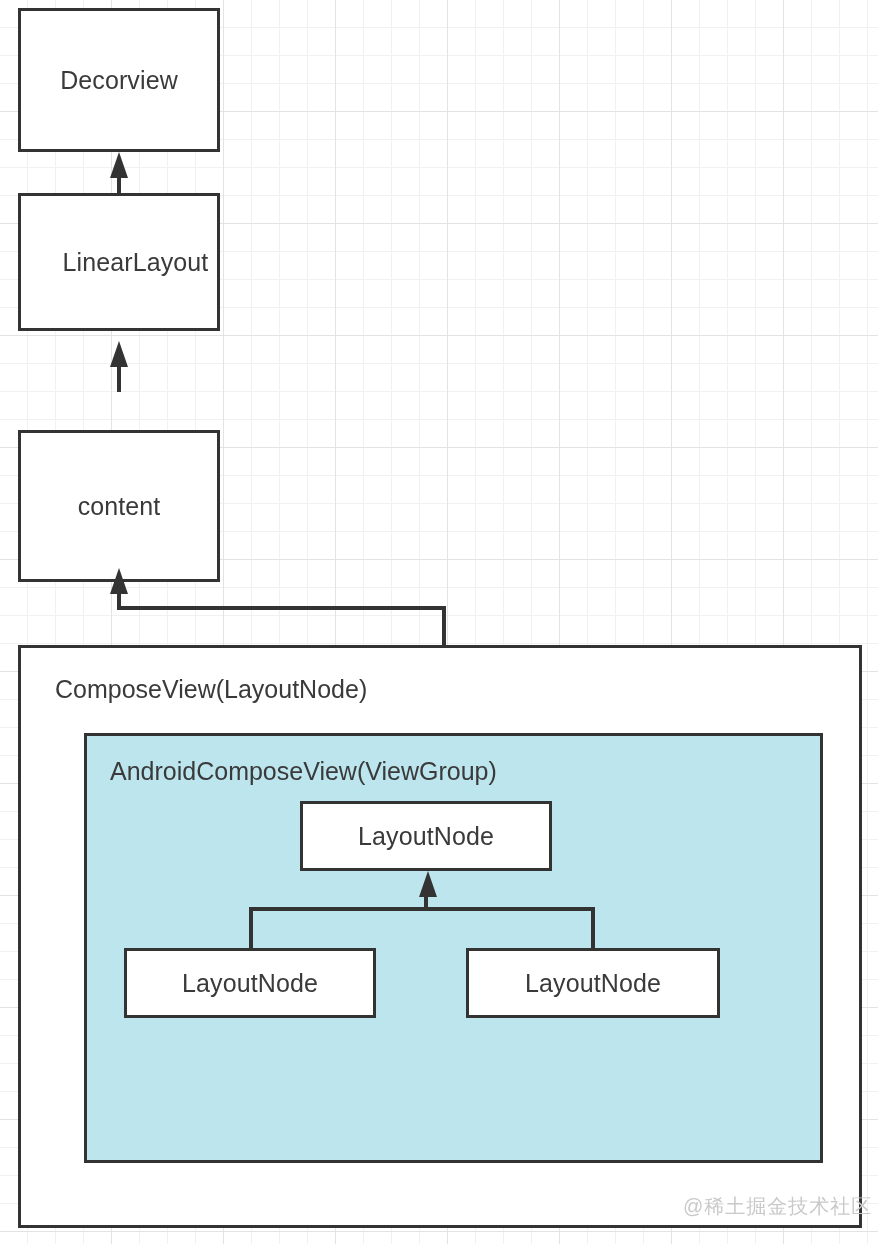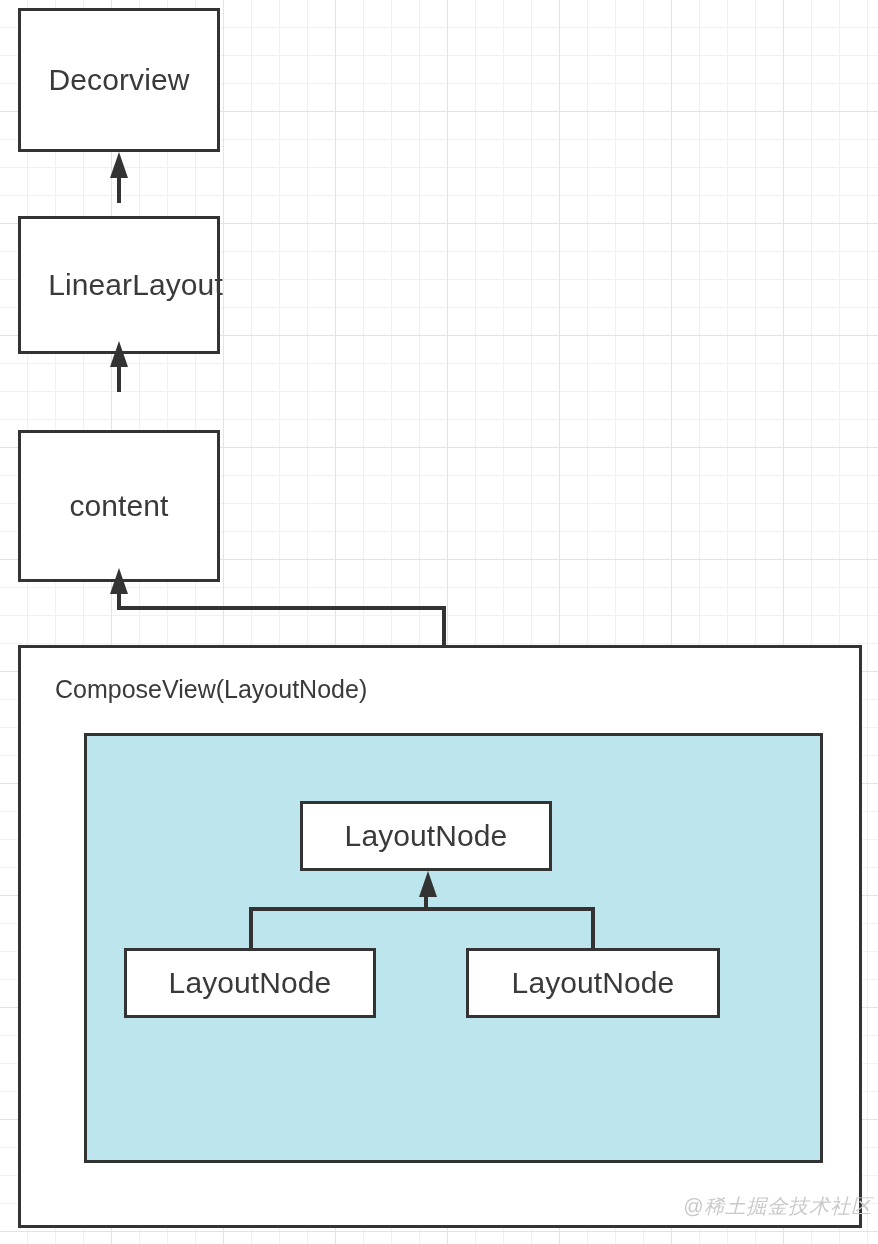--- a/index.html
+++ b/index.html
@@ -31,21 +31,21 @@
 
   .node {
     position: absolute;
     box-sizing: border-box;
     border: 3px solid #333333;
     background: #ffffff;
     display: flex;
     align-items: center;
     justify-content: center;
     color: #3a3a3a;
-    font-size: 30px;
+    font-size: 25px;
     letter-spacing: 0.1px;
     white-space: nowrap;
   }
 
   .container-box {
     position: absolute;
     box-sizing: border-box;
     border: 3px solid #333333;
     background: #ffffff;
   }
@@ -83,55 +83,55 @@
     border-right: 9px solid transparent;
     border-bottom: 26px solid #333333;
   }
 
   .watermark {
     position: absolute;
     color: #c9c9c9;
     font-size: 20px;
     white-space: nowrap;
     letter-spacing: 1px;
-    font-style: italic;
   }
 </style>
 </head>
 <body>
 
 <div id="canvas">
 
   <div class="node" style="left:18px; top:8px; width:202px; height:144px;">
     <span>Decorview</span>
   </div>
 
   <div class="line-v" style="left:117px; top:175px; height:28px;"></div>
   <div class="arrow-up" style="left:110px; top:152px;"></div>
 
-  <div class="node" style="left:18px; top:216px; width:202px; height:138px;padding-left:33px;">
+  <div class="node" style="left:18px; top:193px; width:202px; height:138px;padding-left:33px;">
     <span>LinearLayout</span>
   </div>
 
   <div class="line-v" style="left:117px; top:364px; height:28px;"></div>
   <div class="arrow-up" style="left:110px; top:341px;"></div>
 
   <div class="node" style="left:18px; top:430px; width:202px; height:152px;">
     <span>content</span>
   </div>
 
   <div class="arrow-up" style="left:110px; top:568px;"></div>
   <div class="line-v" style="left:117px; top:594px; height:16px;"></div>
   <div class="line-h" style="left:117px; top:606px; width:329px;"></div>
   <div class="line-v" style="left:442px; top:606px; height:42px;"></div>
 
   <div class="container-box" style="left:18px; top:645px; width:844px; height:583px;"></div>
   <div class="panel-label" style="left:55px; top:675px;">ComposeView(LayoutNode)</div>
 
   <div class="panel-box" style="left:84px; top:733px; width:739px; height:430px;"></div>
+  <div class="panel-label" style="left:110px; top:757px;">AndroidComposeView(ViewGroup)</div>
 
   <div class="node" style="left:300px; top:801px; width:252px; height:70px;">
     <span>LayoutNode</span>
   </div>
 
   <div class="arrow-up" style="left:419px; top:871px;"></div>
   <div class="line-v" style="left:424px; top:897px; height:14px;"></div>
 
   <div class="line-h" style="left:249px; top:907px; width:346px;"></div>
   <div class="line-v" style="left:249px; top:907px; height:44px;"></div>

